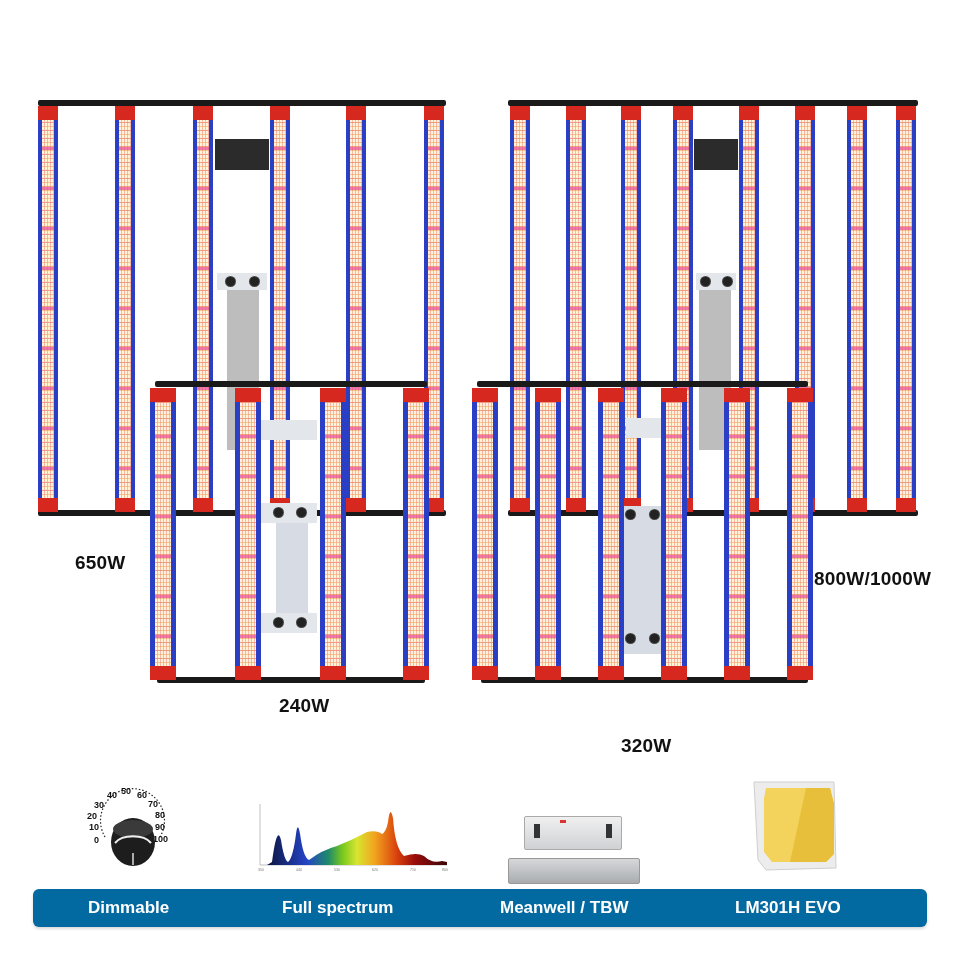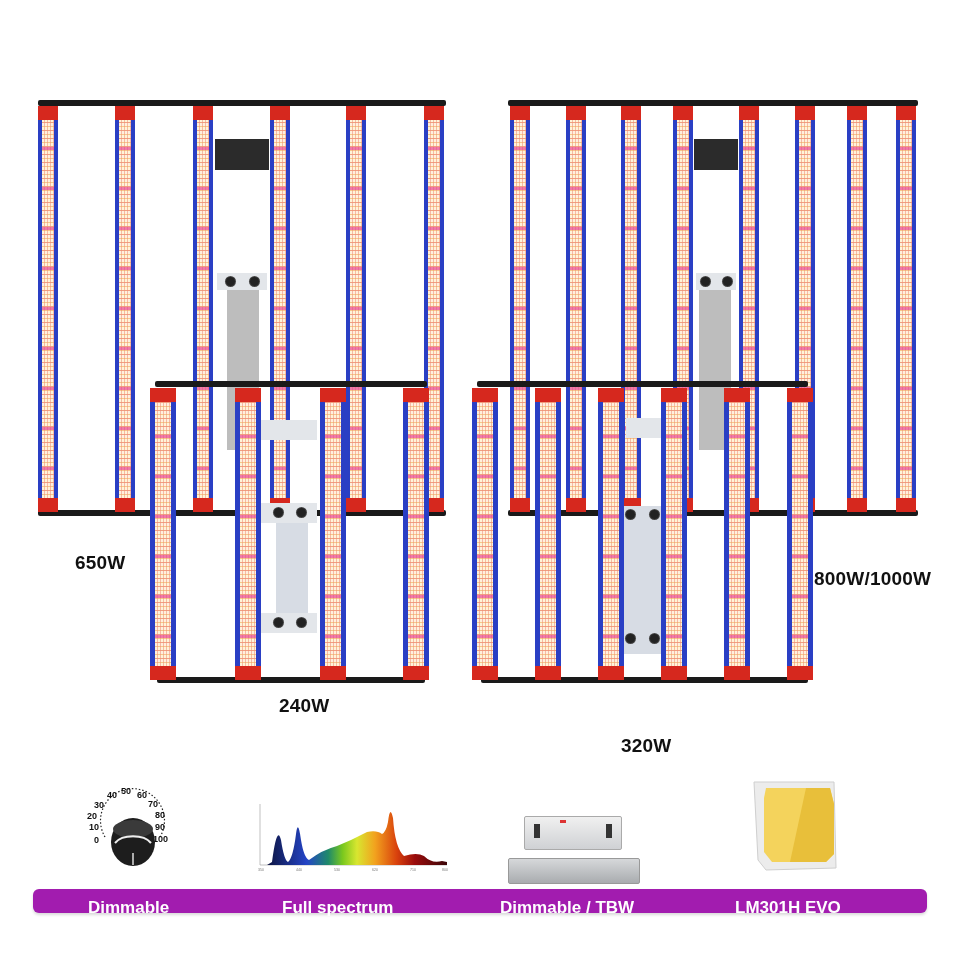--- a/index.html
+++ b/index.html
@@ -17,21 +17,21 @@
   .bar .leds::after{content:"";position:absolute;left:0;right:0;top:0;bottom:0;
     background:repeating-linear-gradient(0deg, rgba(0,0,0,0) 0 28px, rgba(230,60,140,.65) 28px 31px, rgba(0,0,0,0) 31px 40px);}
   .bar.big .leds{left:5px;right:5px;}
   .driver{position:absolute;background:#2b2b2b;}
   .plate{position:absolute;background:#bdbdbd;}
   .plate.light{background:#d7dce4;}
   .bracket{position:absolute;background:#e3e6ea;}
   .knob{position:absolute;width:9px;height:9px;border-radius:50%;background:#222;box-shadow:0 0 0 1px #444;}
   .label{position:absolute;font-weight:bold;color:#111;font-size:19px;letter-spacing:.2px;}
   .feature{position:absolute;}
-  .banner{position:absolute;left:33px;top:889px;width:894px;height:24px;background:#a21caf;border-radius:6px;box-shadow:0 2px 3px rgba(0,0,0,.15);}
+  .banner{position:absolute;left:33px;top:889px;width:894px;height:38px;background:#0369a1;border-radius:6px;box-shadow:0 2px 3px rgba(0,0,0,.15);}
   .banner-item{position:absolute;top:9px;color:#fff;font-weight:bold;font-size:17px;}
   .psu{position:absolute;border-radius:2px;}
 </style>
 </head>
 <body>
 
 <div id="canvas">
 
   <div>
     <div class="rail" style="left:38px;top:100px;width:408px;"></div>
@@ -265,17 +265,17 @@
     <svg width="90" height="95" viewBox="0 0 90 95">
       <path d="M4 4 L84 4 L86 90 L16 92 L8 82 Z" fill="#ececec" stroke="#cfcfcf"></path>
       <path d="M16 10 L80 10 L84 26 L84 76 L76 84 L22 84 L14 74 L14 20 Z" fill="#f4d35c"></path>
       <path d="M56 10 L80 10 L84 26 L84 76 L76 84 L40 84 Z" fill="#e8bf3a"></path>
     </svg>
   </div>
 
   <div class="banner">
     <span class="banner-item" style="left:55px;">Dimmable</span>
     <span class="banner-item" style="left:249px;">Full spectrum</span>
-    <span class="banner-item" style="left:467px;">Dimmable / TBW</span>
+    <span class="banner-item" style="left:467px;">Meanwell / TBW</span>
     <span class="banner-item" style="left:702px;">LM301H EVO</span>
   </div>
 
 </div>
 
 </body></html>

